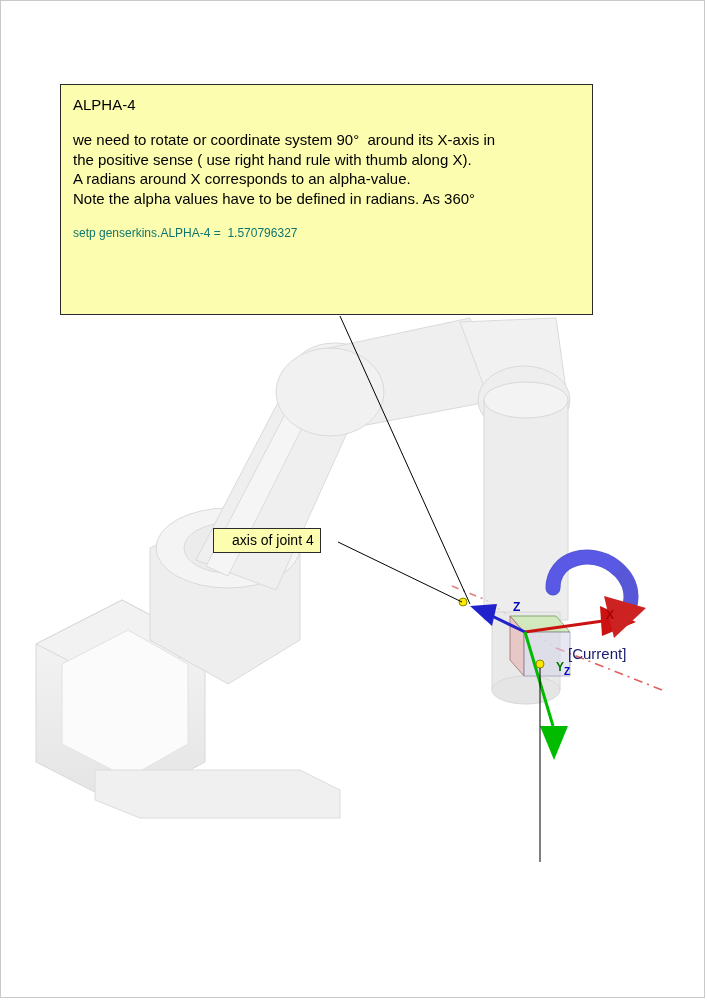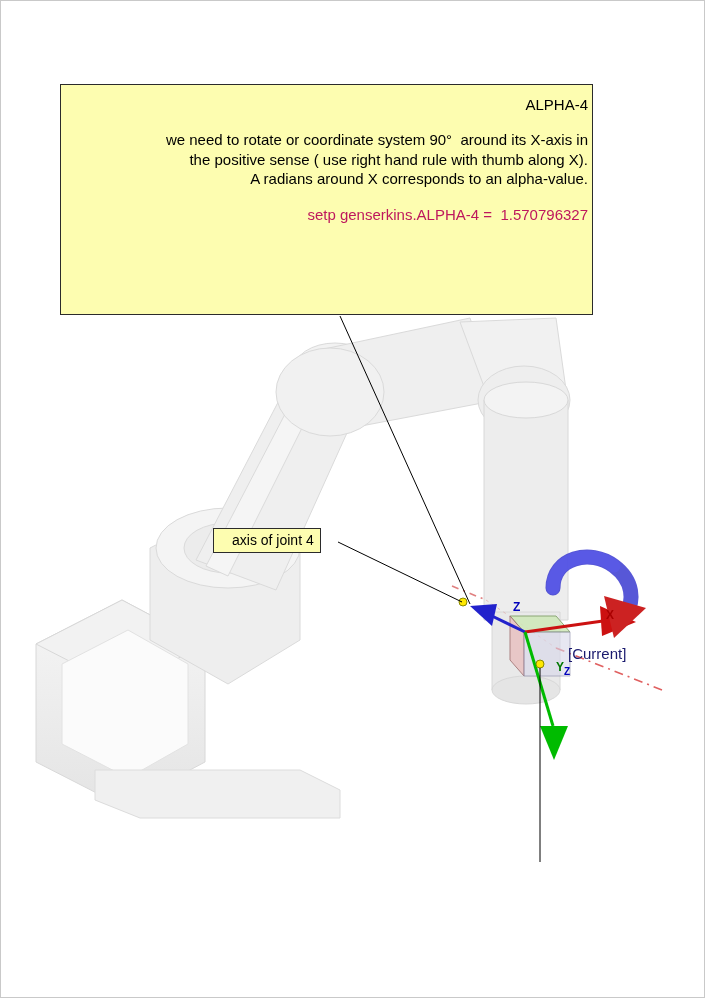--- a/index.html
+++ b/index.html
@@ -39,43 +39,41 @@
   #note-box {
     position: absolute;
     left: 60px;
     top: 84px;
     width: 533px;
     height: 231px;
     background: #fdfdb0;
     border: 1px solid #2b2b2b;
     box-sizing: border-box;
     padding: 10px 4px 0 12px;
-    text-align: right;
   }
   #note-box .note-title {
     font-size: 15px;
     color: #000;
     line-height: 19px;
     margin-bottom: 16px;
   }
   #note-box .note-line {
     font-size: 15px;
     color: #000;
     line-height: 19.5px;
     white-space: pre;
   }
   #note-box .note-gap {
     height: 16px;
   }
   #note-box .note-cmd {
-    font-size: 15px;
-    color: #be185d;
+    font-size: 12px;
+    color: #0f766e;
     line-height: 19.5px;
     white-space: pre;
-    margin-left: 20px;
   }
 
   
   .tag {
     position: absolute;
     background: #fdfdb0;
     border: 1px solid #2b2b2b;
     box-sizing: border-box;
     font-size: 14px;
     color: #000;
@@ -200,20 +198,21 @@
       <line x1="338" y1="542" x2="462" y2="602"></line>
       <line x1="540" y1="668" x2="540" y2="862"></line>
     </g>
   </svg>
 
   <div id="note-box">
     <div class="note-title">ALPHA-4</div>
     <div class="note-line">we need to rotate or coordinate system 90°  around its X-axis in</div>
     <div class="note-line">the positive sense ( use right hand rule with thumb along X).</div>
     <div class="note-line">A radians around X corresponds to an alpha-value.</div>
+    <div class="note-line">Note the alpha values have to be defined in radians. As 360°</div>
     <div class="note-gap"></div>
     <div class="note-cmd">setp genserkins.ALPHA-4 =  1.570796327</div>
   </div>
 
   <div class="tag" id="tag-joint4">axis of joint 4</div>
 
   <div class="axis-letter" style="left:513px; top:600px;">Z</div>
   <div class="axis-letter x" style="left:606px; top:608px;">X</div>
   <div class="axis-letter y" style="left:556px; top:660px;">Y</div>
   <div class="axis-letter small" style="left:564px; top:666px;">Z</div>

